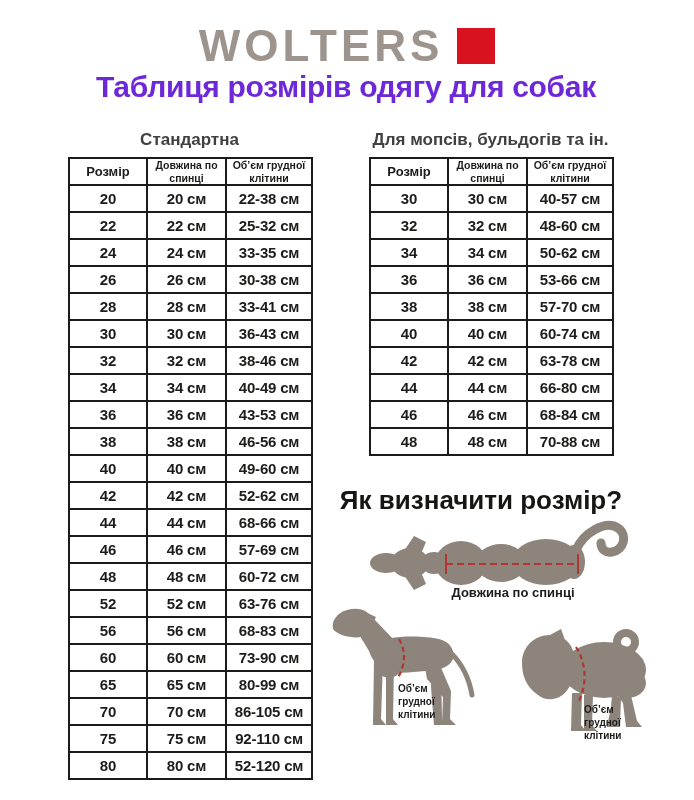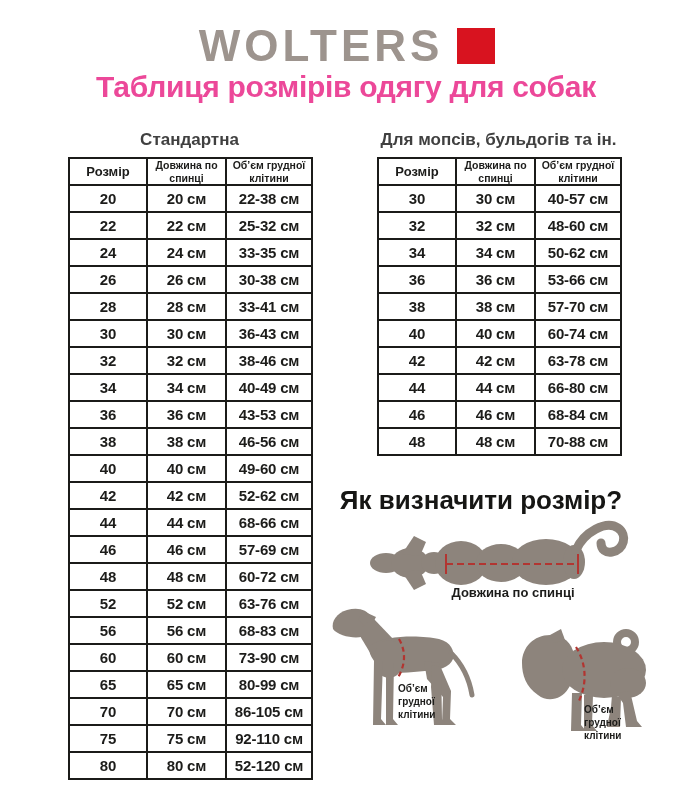--- a/index.html
+++ b/index.html
@@ -13,27 +13,27 @@
     position:absolute;top:24px;left:0;width:694px;
     display:flex;align-items:center;justify-content:center;gap:14px;
   }
   .logo-text{
     font-size:44px;font-weight:700;letter-spacing:4px;
     color:#9d948e;line-height:1;
   }
   .logo-square{width:38px;height:36px;background:#d8131f;display:inline-block;}
   .main-title{
     position:absolute;top:70px;left:0;width:692px;margin:0;
-    text-align:center;font-size:30px;font-weight:700;color:#ec4899;
+    text-align:center;font-size:30px;font-weight:700;color:#6d28d9;
     letter-spacing:-0.3px;
   }
   
   .size-col{position:absolute;top:130px;width:243px;}
   .size-col.left{left:68px;}
-  .size-col.right{left:377px;}
+  .size-col.right{left:369px;}
   .table-title{
     margin:0 0 7px 0;text-align:center;
     font-size:17px;font-weight:700;color:#404040;white-space:nowrap;
   }
   table.size-table{
     border-collapse:collapse;table-layout:fixed;width:243px;
   }
   table.size-table col.c1{width:78px;}
   table.size-table col.c2{width:79px;}
   table.size-table col.c3{width:86px;}

